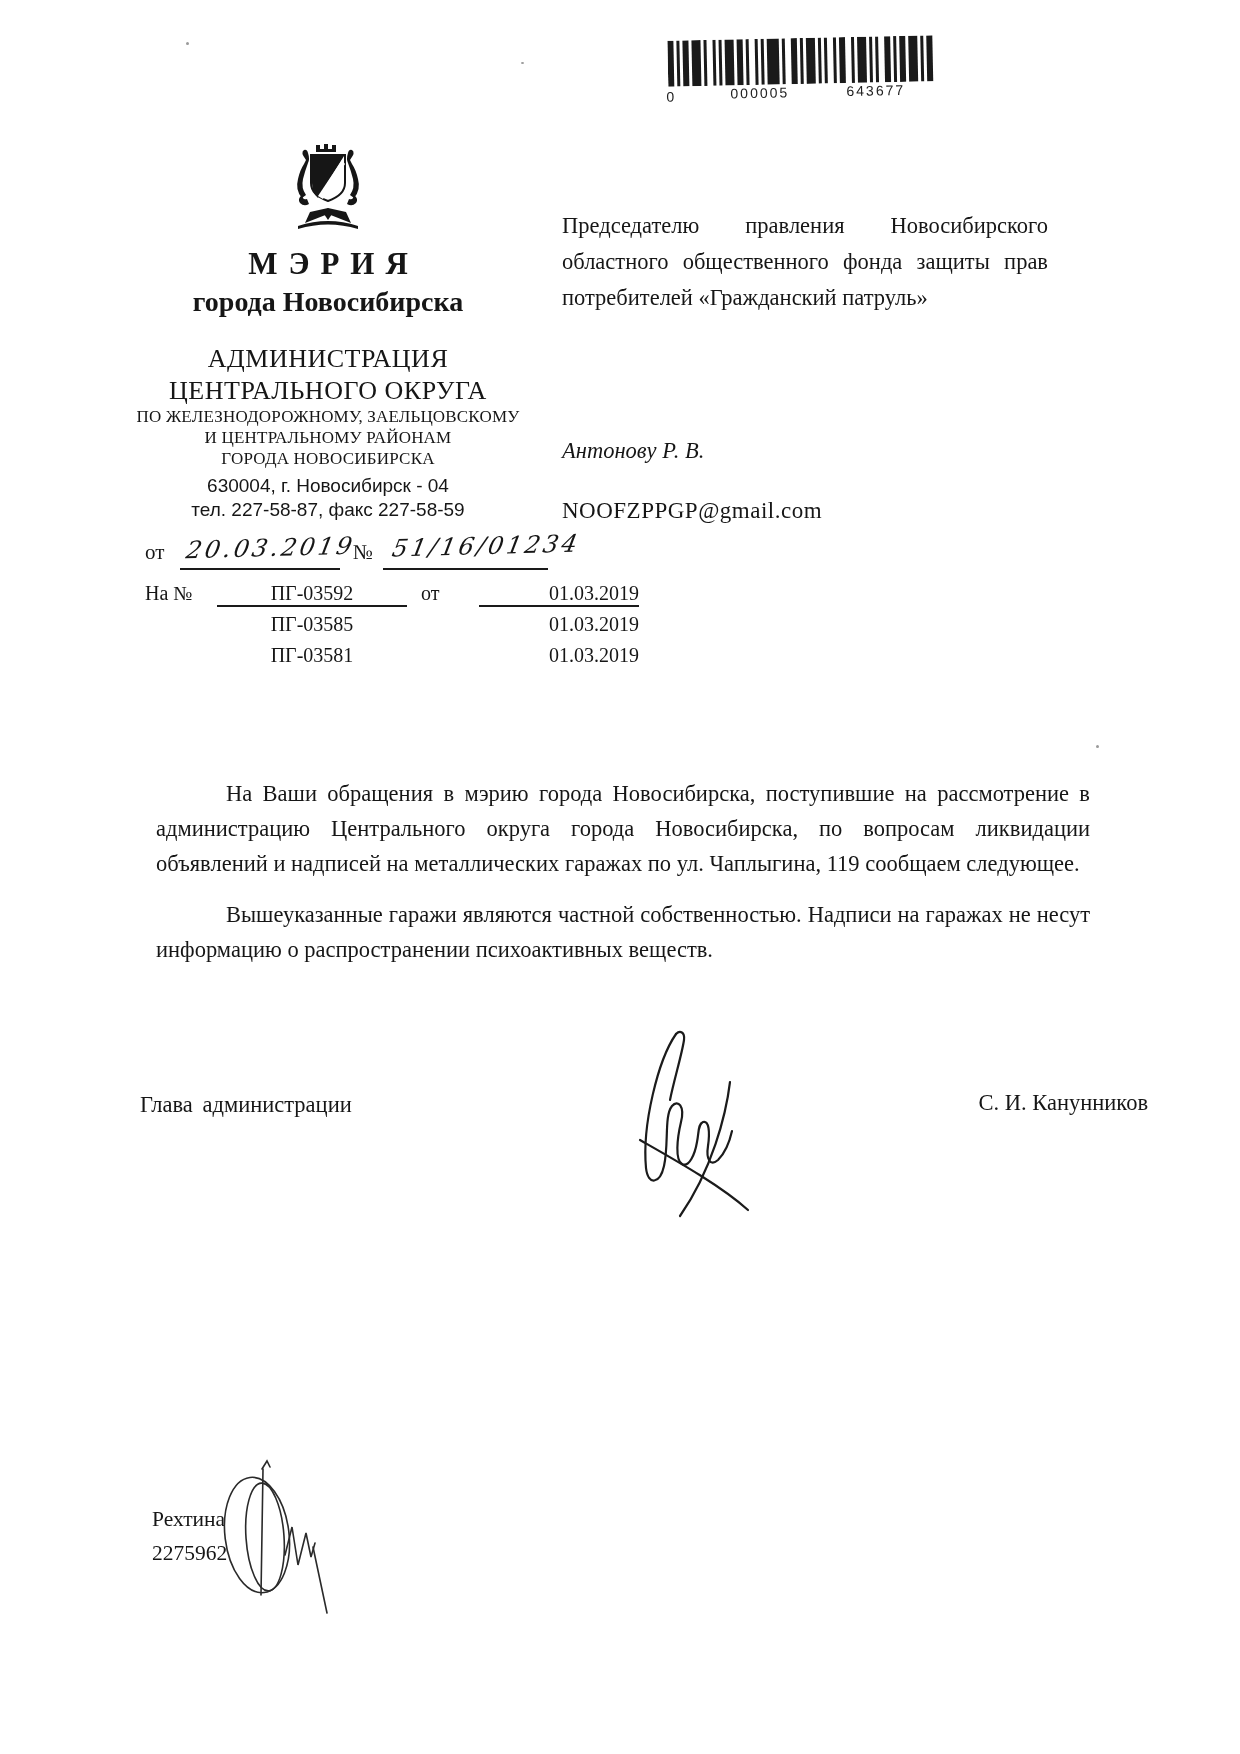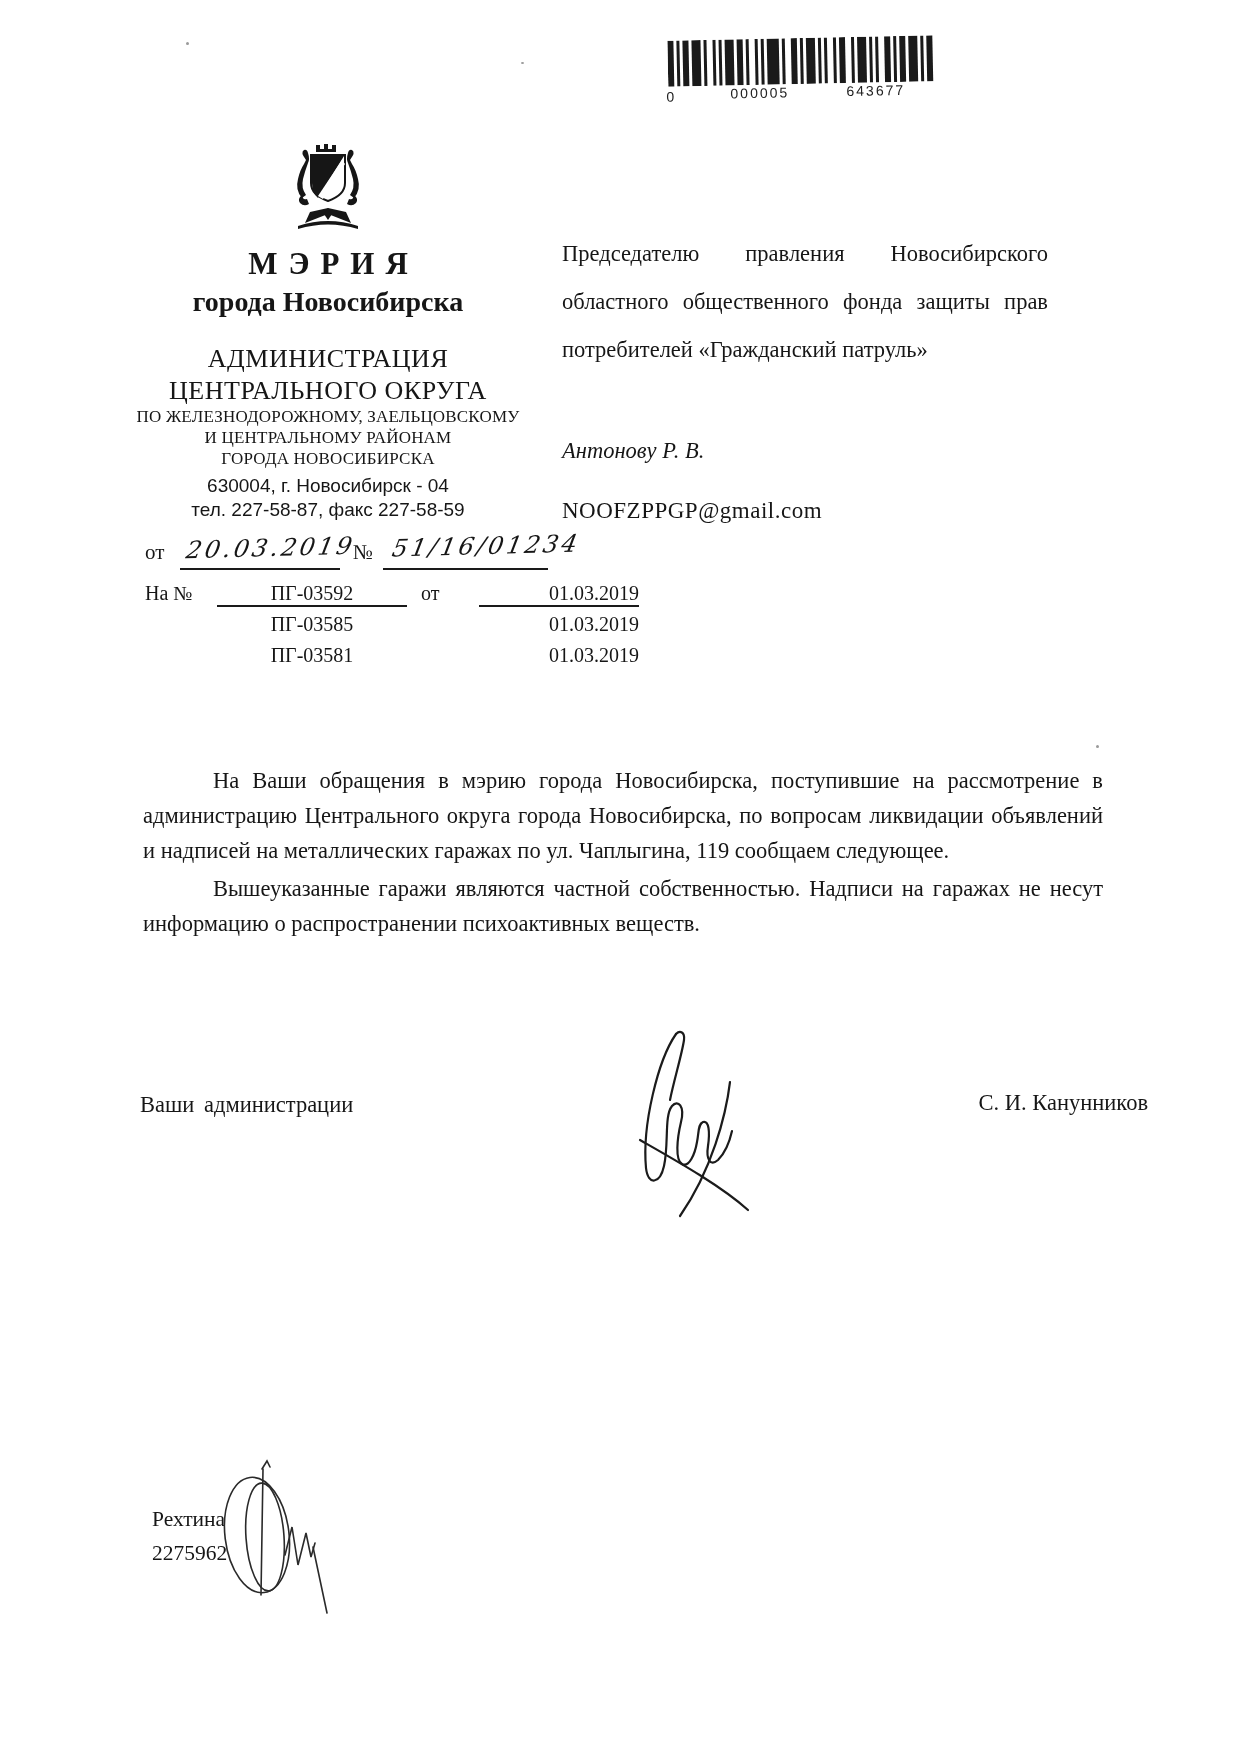--- a/index.html
+++ b/index.html
@@ -64,31 +64,31 @@
   
   .incoming { position: absolute; left: 145px; top: 582px; font-size: 20px; }
   .inc-row { display: flex; align-items: baseline; height: 31px; }
   .inc-lbl  { width: 72px; }
   .inc-num  { width: 190px; text-align: center; }
   .inc-from { width: 58px; text-align: left; padding-left: 14px; }
   .inc-date { width: 160px; text-align: right; }
   .inc-row.first .inc-num, .inc-row.first .inc-date { border-bottom: 2px solid #1a1a1a; }
   
   .recipient {
-    position: absolute; left: 562px; top: 230px; width: 486px;
-    font-size: 22.5px; line-height: 48px; text-align: justify;
+    position: absolute; left: 562px; top: 208px; width: 486px;
+    font-size: 22.5px; line-height: 36px; text-align: justify;
   }
   .recipient-name { position: absolute; left: 562px; top: 438px; font-size: 22.5px; font-style: italic; }
   .recipient-email { position: absolute; left: 562px; top: 498px; font-size: 23px; letter-spacing: 0.5px; }
   
   .body-text {
     position: absolute; left: 140px; top: 760px; width: 966px;
     font-size: 22.5px; line-height: 35px; text-align: justify;
   }
-  .body-text p { margin: 3px; text-indent: 70px; }
+  .body-text p { margin: 16px; text-indent: 70px; }
   
   .sig-position { position: absolute; left: 140px; top: 1092px; font-size: 22.5px; word-spacing: 4px; }
   .sig-name { position: absolute; right: 92px; top: 1090px; font-size: 22.5px; }
   .sig-scribble { position: absolute; left: 580px; top: 1020px; }
   
   .footer { position: absolute; left: 152px; top: 1502px; font-size: 21.5px; line-height: 34px; }
   .paraph { position: absolute; left: 205px; top: 1455px; }
   
   .speck { position:absolute; background:#9a9a9a; border-radius:50%; }
   .s1 { left:186px; top:42px; width:3px; height:3px; }
@@ -206,21 +206,21 @@
 
   <div class="recipient">Председателю правления Новосибирского областного общественного фонда защиты прав потребителей «Гражданский патруль»</div>
   <div class="recipient-name">Антонову Р. В.</div>
   <div class="recipient-email">NOOFZPPGP@gmail.com</div>
 
   <div class="body-text">
     <p>На Ваши обращения в мэрию города Новосибирска, поступившие на рассмотрение в администрацию Центрального округа города Новосибирска, по вопросам ликвидации объявлений и надписей на металлических гаражах по ул. Чаплыгина, 119  сообщаем следующее.</p>
     <p>Вышеуказанные гаражи являются частной собственностью. Надписи на гаражах не несут информацию о распространении психоактивных веществ.</p>
   </div>
 
-  <div class="sig-position">Ваши  администрации</div>
+  <div class="sig-position">Глава  администрации</div>
   <svg class="sig-scribble" width="230" height="200" viewBox="0 0 230 200">
     <g fill="none" stroke="#1b1b1b" stroke-width="2.2" stroke-linecap="round">
       <path d="M96,14 C78,40 62,105 66,148 C68,166 80,164 84,146 C89,124 84,96 92,86 C98,79 105,86 101,102 C97,119 95,140 102,144 C109,148 115,134 117,122 C119,112 118,104 123,102 C129,100 130,112 128,126 C126,139 130,147 138,140 C146,132 150,120 152,111"></path>
       <path d="M96,14 C100,10 105,12 104,20 C102,34 94,60 90,80"></path>
       <path d="M150,62 C146,95 132,150 100,196"></path>
       <path d="M60,120 C95,140 140,165 168,190"></path>
     </g>
   </svg>
   <div class="sig-name">С. И. Канунников</div>
 

